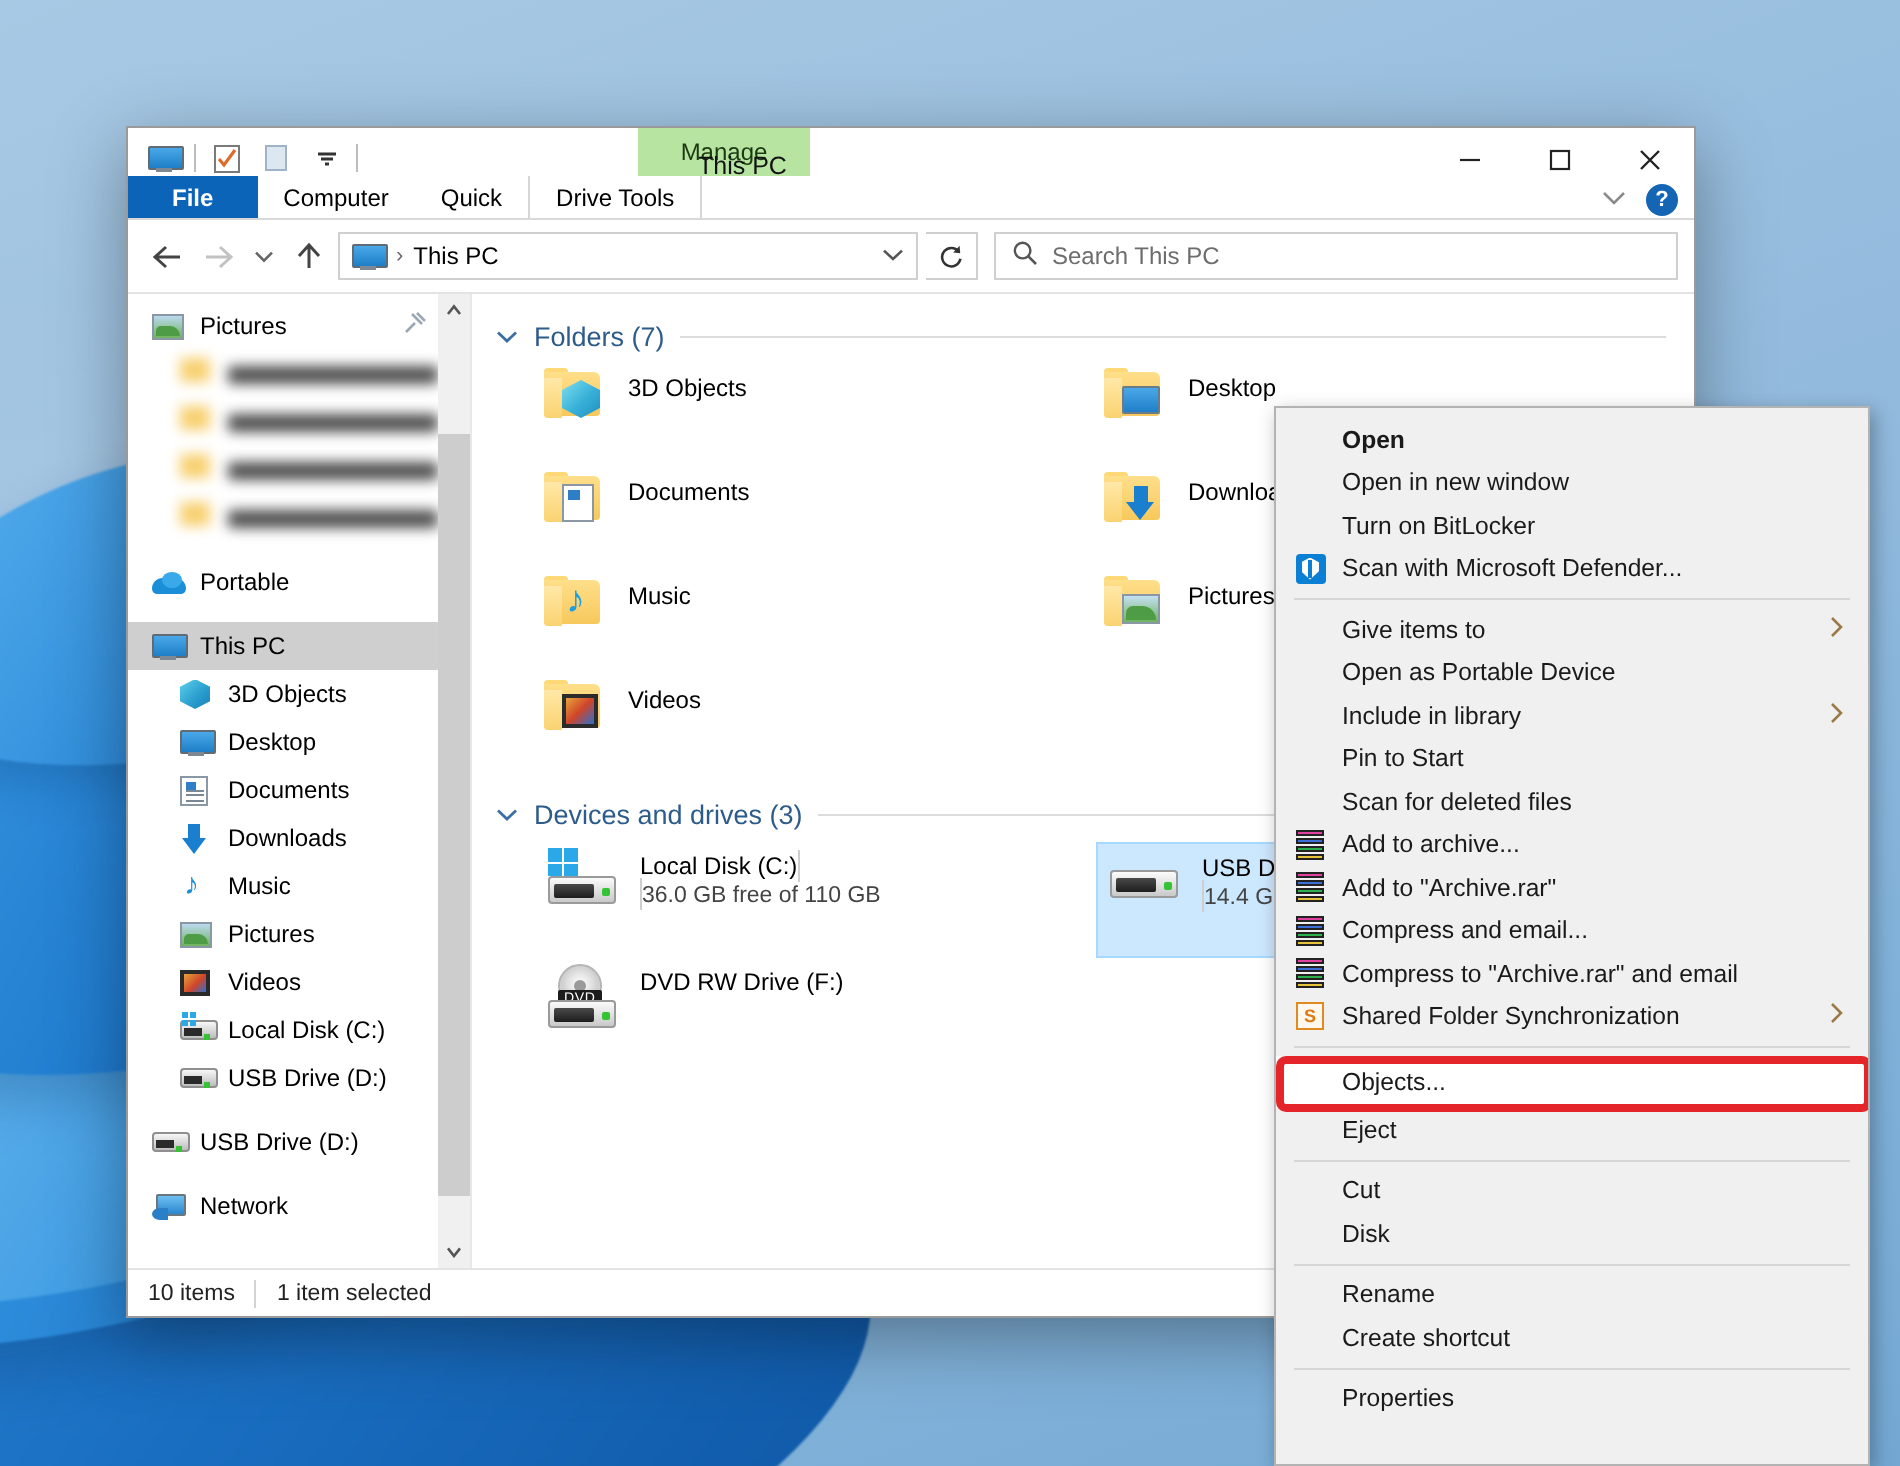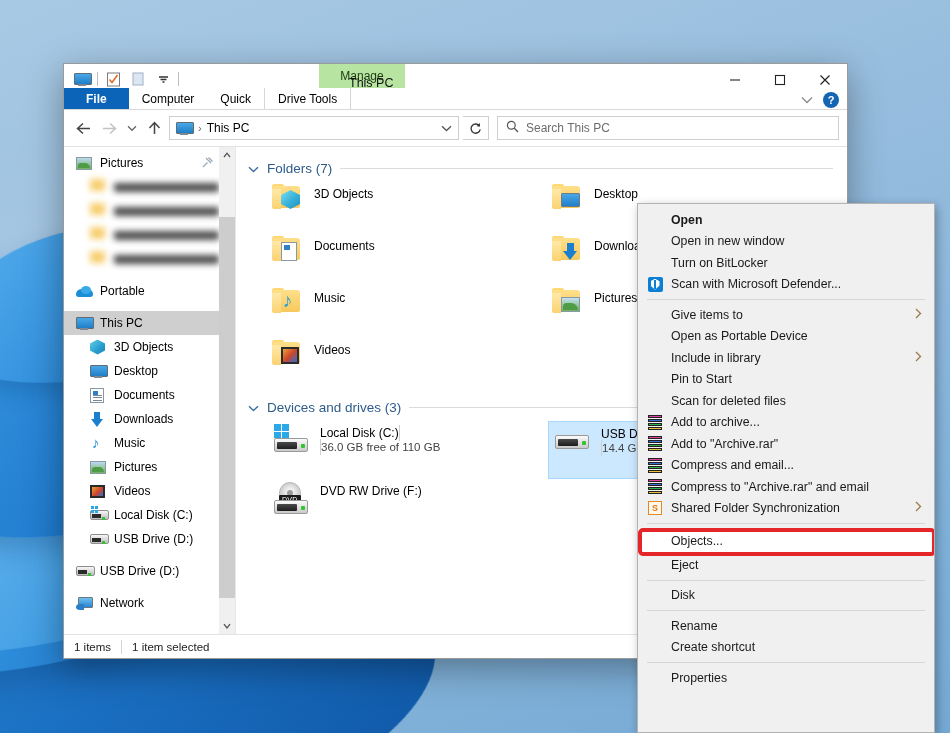--- a/index.html
+++ b/index.html
@@ -717,21 +717,21 @@
           </span>
           <span class="dinfo">
             <span class="dname">DVD RW Drive (F:)</span>
           </span>
         </div>
       </div>
     </div>
   </div>
 
   <div class="statusbar">
-    <span class="st-cell">1 items</span>
+    <span class="st-cell">10 items</span>
     <span class="st-div"></span>
     <span class="st-cell">1 item selected</span>
   </div>
 </div>
 
 <div id="ctxmenu">
   <div style="height:5px"></div>
 
   <div class="mi bold">
     <span class="mico"></span>
@@ -849,20 +849,24 @@
   </div>
 
   <div class="mi">
     <span class="mico"></span>
     <span class="mlabel">Eject</span>
   </div>
   <div class="msep"></div>
 
   <div class="mi">
     <span class="mico"></span>
+    <span class="mlabel">Cut</span>
+  </div>
+  <div class="mi">
+    <span class="mico"></span>
     <span class="mlabel">Disk</span>
   </div>
   <div class="msep"></div>
 
   <div class="mi">
     <span class="mico"></span>
     <span class="mlabel">Rename</span>
   </div>
   <div class="mi">
     <span class="mico"></span>

